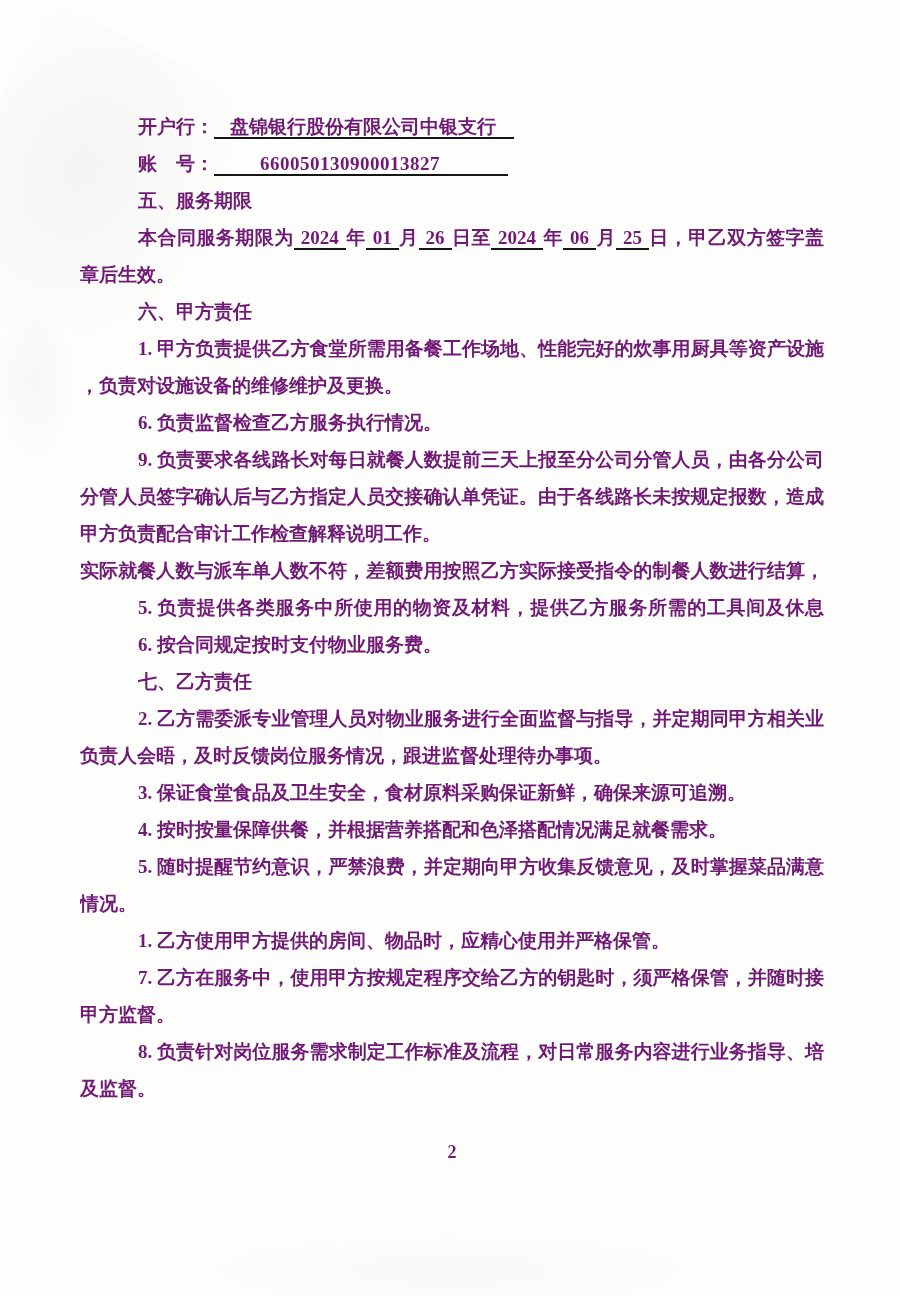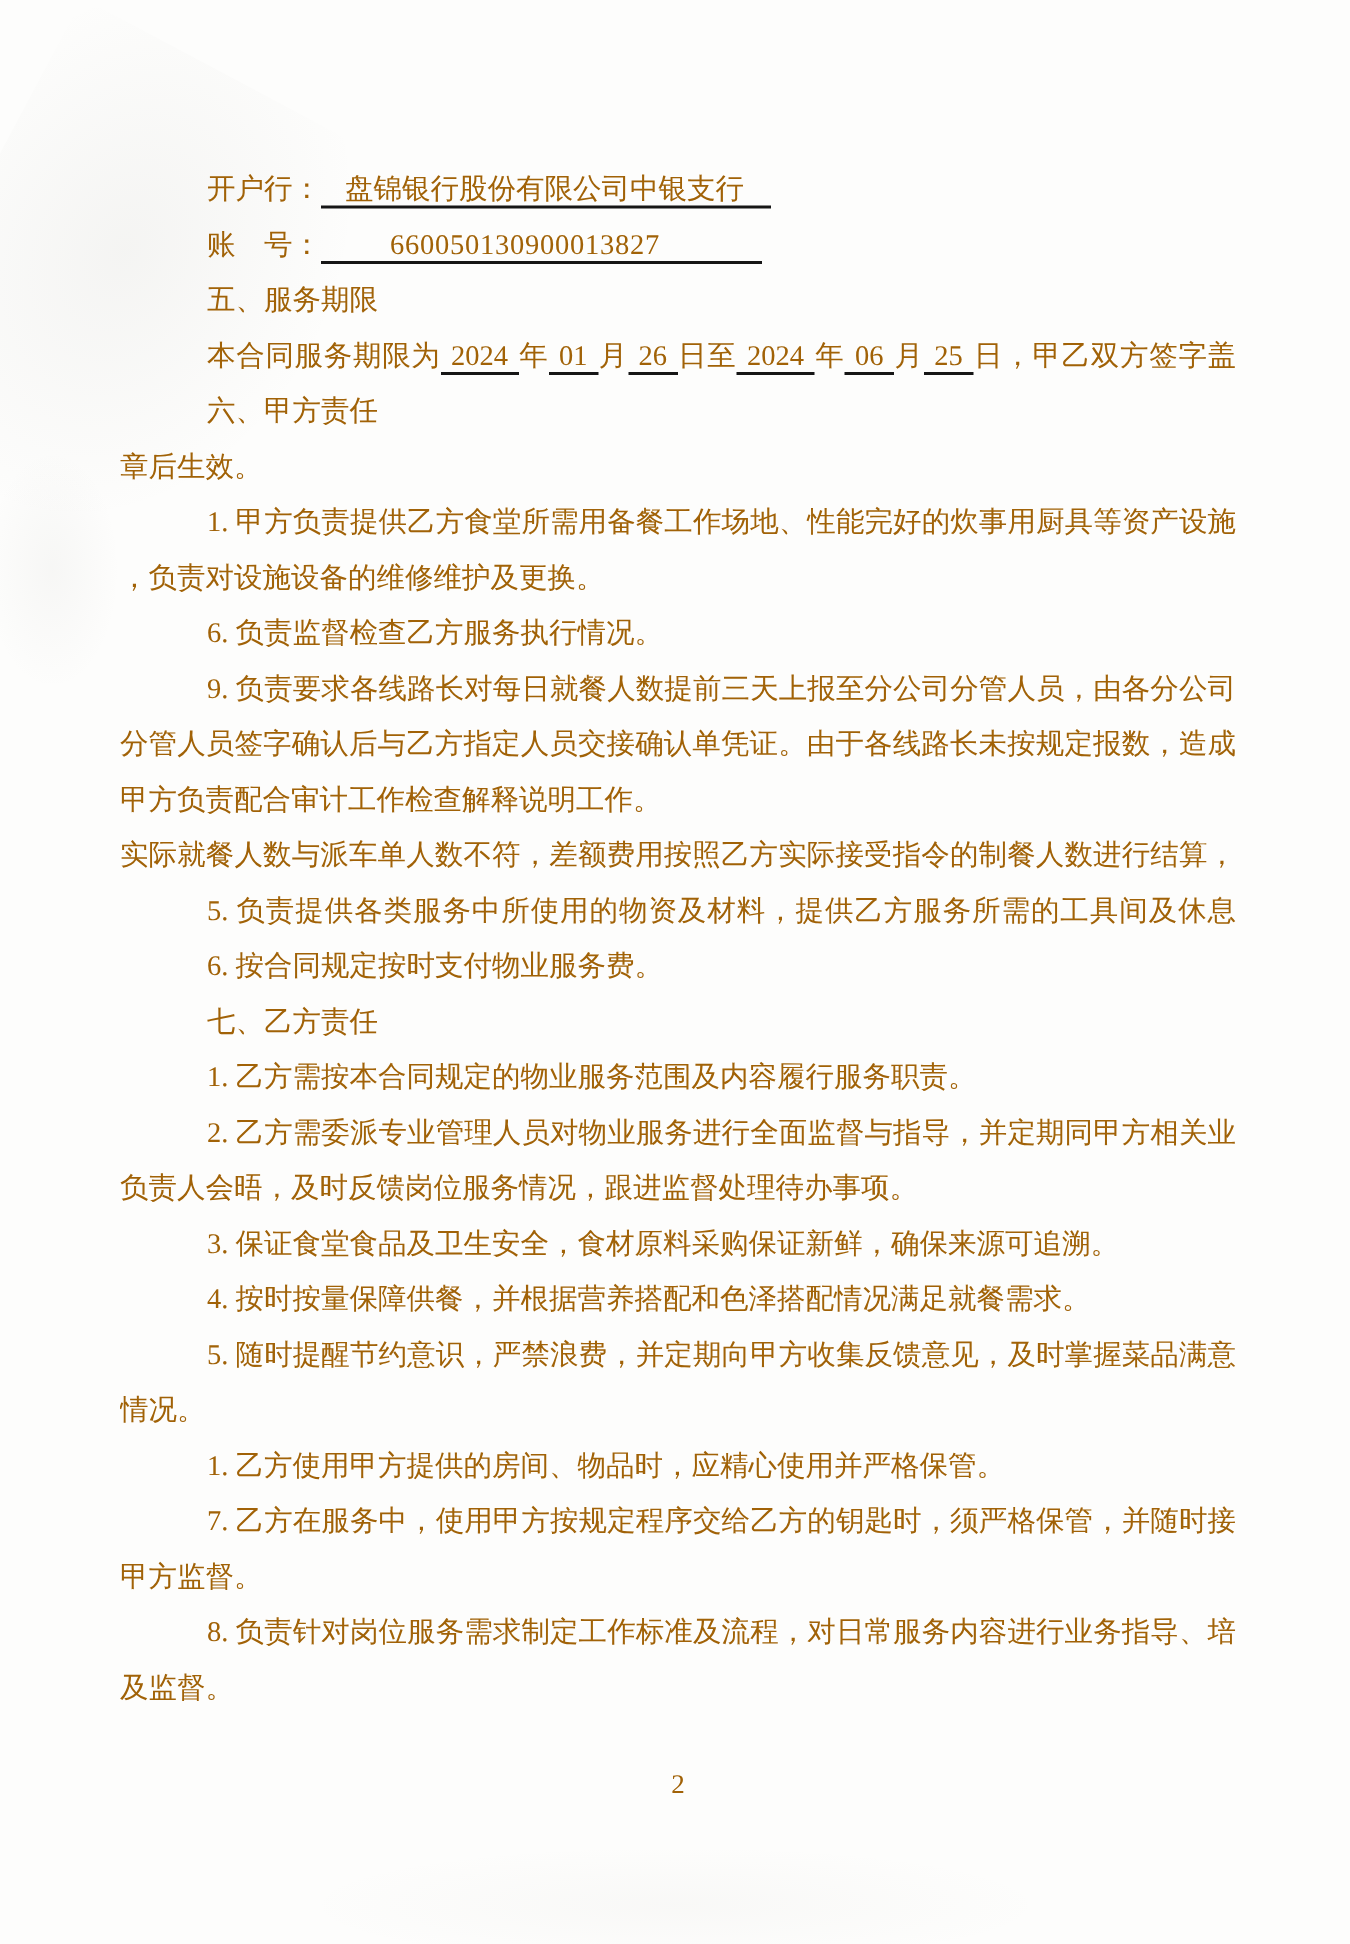--- a/index.html
+++ b/index.html
@@ -2,22 +2,22 @@
 <html><head>
 <meta charset="utf-8">
 <style>
   html, body { margin: 0; padding: 0; }
   .page {
     position: relative;
     width: 900px;
     height: 1296px;
     background: #fdfdfc;
     font-family: "Liberation Serif", "DejaVu Serif", serif;
-    font-weight: normal;
-    color: #a16207;
+    font-weight: bold;
+    color: #701a75;
     overflow: hidden;
   }
   
   .smudge { position: absolute; pointer-events: none; }
   .smudge-tl {
     left: -40px; top: 40px; width: 260px; height: 340px;
     background: radial-gradient(ellipse at 40% 40%, rgba(130,128,118,0.07), rgba(130,128,118,0.0) 65%);
     transform: rotate(28deg);
   }
   .smudge-l {
@@ -68,35 +68,34 @@
       <span>开户行：</span><span class="u u-bank">盘锦银行股份有限公司中银支行</span>
     </div>
     <div class="line indent">
       <span>账　号：</span><span class="u u-acct">660050130900013827</span>
     </div>
 
     <div class="line indent">五、服务期限</div>
     <div class="line indent fill">
       <span>本合同服务期限为</span><span class="u u-num">2024</span><span>年</span><span class="u u-num">01</span><span>月</span><span class="u u-num">26</span><span>日至</span><span class="u u-num">2024</span><span>年</span><span class="u u-num">06</span><span>月</span><span class="u u-num">25</span><span>日，甲乙双方签字盖</span>
     </div>
+    <div class="line">章后生效。</div>
+
     <div class="line indent">六、甲方责任</div>
-
-    <div class="line">章后生效。</div>
     <div class="line indent fill">1. 甲方负责提供乙方食堂所需用备餐工作场地、性能完好的炊事用厨具等资产设施</div>
     <div class="line">，负责对设施设备的维修维护及更换。</div>
     <div class="line indent">6. 负责监督检查乙方服务执行情况。</div>
     <div class="line indent fill">9. 负责要求各线路长对每日就餐人数提前三天上报至分公司分管人员，由各分公司</div>
     <div class="line fill">分管人员签字确认后与乙方指定人员交接确认单凭证。由于各线路长未按规定报数，造成</div>
     <div class="line">甲方负责配合审计工作检查解释说明工作。</div>
     <div class="line fill">实际就餐人数与派车单人数不符，差额费用按照乙方实际接受指令的制餐人数进行结算，</div>
     <div class="line indent fill">5. 负责提供各类服务中所使用的物资及材料，提供乙方服务所需的工具间及休息室。</div>
     <div class="line indent">6. 按合同规定按时支付物业服务费。</div>
 
     <div class="line indent">七、乙方责任</div>
-    <div class="line indent">1. 乙方需按本合同规定的物业服务范围及内容履行服务职责。</div>
     <div class="line indent fill">2. 乙方需委派专业管理人员对物业服务进行全面监督与指导，并定期同甲方相关业务</div>
     <div class="line">负责人会晤，及时反馈岗位服务情况，跟进监督处理待办事项。</div>
     <div class="line indent">3. 保证食堂食品及卫生安全，食材原料采购保证新鲜，确保来源可追溯。</div>
     <div class="line indent">4. 按时按量保障供餐，并根据营养搭配和色泽搭配情况满足就餐需求。</div>
     <div class="line indent fill">5. 随时提醒节约意识，严禁浪费，并定期向甲方收集反馈意见，及时掌握菜品满意度</div>
     <div class="line">情况。</div>
     <div class="line indent">1. 乙方使用甲方提供的房间、物品时，应精心使用并严格保管。</div>
     <div class="line indent fill">7. 乙方在服务中，使用甲方按规定程序交给乙方的钥匙时，须严格保管，并随时接受</div>
     <div class="line">甲方监督。</div>
     <div class="line indent fill">8. 负责针对岗位服务需求制定工作标准及流程，对日常服务内容进行业务指导、培训</div>

